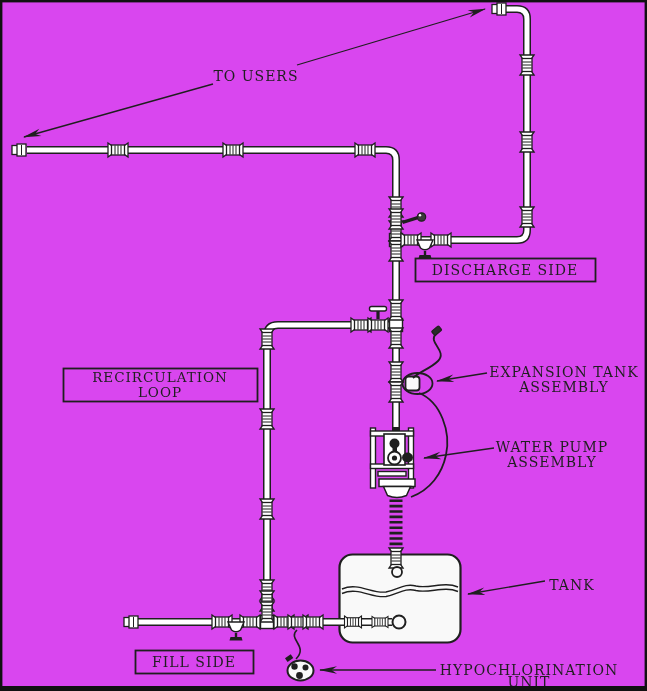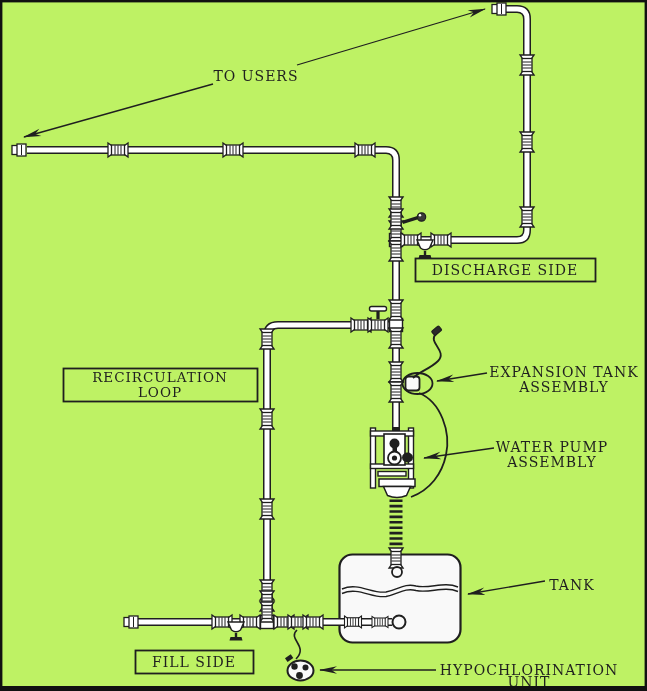--- a/index.html
+++ b/index.html
@@ -1,18 +1,18 @@
 <!DOCTYPE html>
 <html><head>
 <meta charset="utf-8">
 <style>
   html,body{margin:0;padding:0;background:#e9e9e9;}
   .stage{
     width:647px;height:691px;position:relative;margin:0 auto;
-    background:#bef264;overflow:hidden;
+    background:#d946ef;overflow:hidden;
     font-family:"DejaVu Serif","Liberation Serif",serif;
   }
   svg{display:block}
   text{
     font-family:"DejaVu Serif","Liberation Serif",serif;
     fill:#1f1f1f;
     letter-spacing:1px;
   }
   .lbl{font-size:14px;}
   .lbl-sm{font-size:13.5px;}

